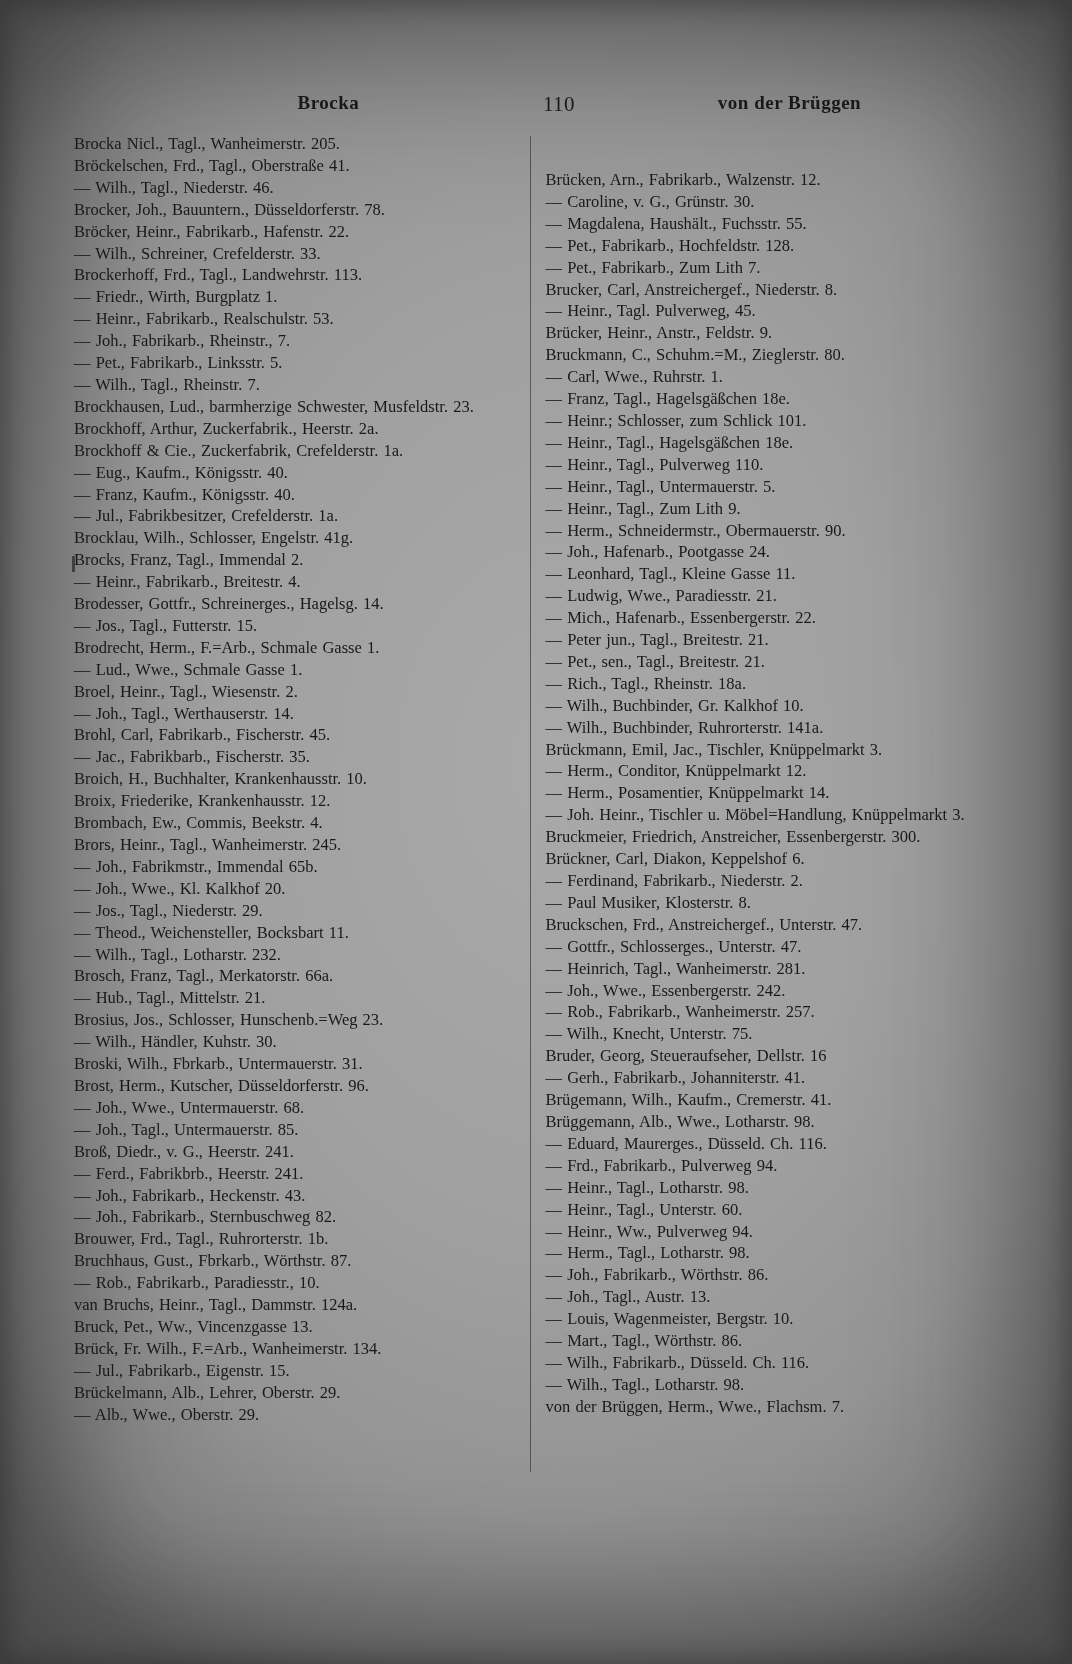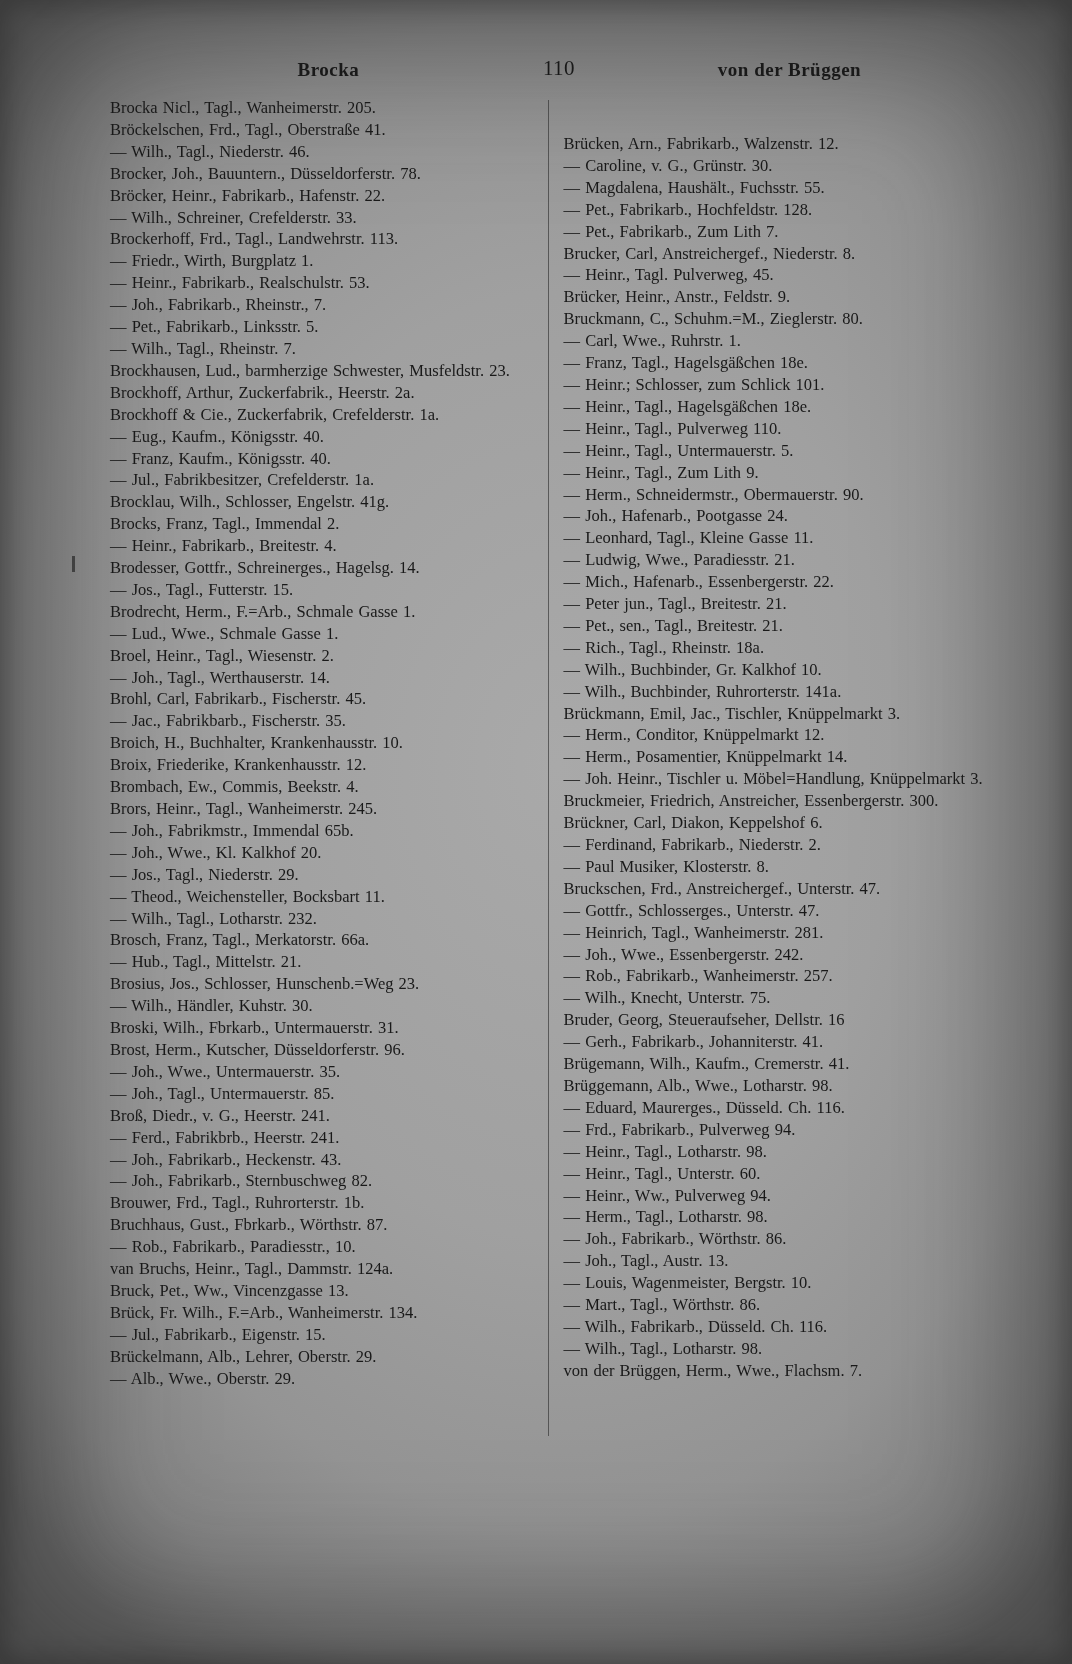--- a/index.html
+++ b/index.html
@@ -15,30 +15,30 @@
     height: 1664px;
     overflow: hidden;
     color: #191919;
     background: radial-gradient(ellipse 760px 1050px at 52% 46%,
                 #a9a9a9 0%, #a0a0a0 45%, #949494 72%, #848484 88%, #6f6f6f 100%);
     box-shadow: inset 0 0 150px 45px rgba(35,35,35,0.55),
                 inset 0 0 25px 6px rgba(30,30,30,0.35);
   }
   .page-header {
     display: flex;
-    align-items: flex-end;
-    padding: 56px 84px 0 130px;
+    align-items: flex-start;
+    padding: 92px 84px 0 130px;
   }
   .hdr { font-weight: bold; font-size: 19px; letter-spacing: .5px; }
   .hdr-left  { flex: 1; text-align: center; }
   .hdr-num   { width: 64px; text-align: center; font-weight: normal; font-size: 21px; }
   .hdr-right { flex: 1; text-align: center; }
   .columns {
     display: flex;
-    padding: 16px 84px 0 110px;
+    padding: 16px 84px 0 74px;
   }
   .col { flex: 1; min-width: 0; }
   .col-first  { padding-right: 13px; }
   .col-second { padding-left: 15px; margin-top: 36px; }
   .divider {
     width: 1px;
     margin-top: 3px;
     height: 1336px;
     background: rgba(40,40,40,0.6);
   }
@@ -110,21 +110,21 @@
         <p class="entry">— Joh., Wwe., Kl. Kalkhof 20.</p>
         <p class="entry">— Jos., Tagl., Niederstr. 29.</p>
         <p class="entry">— Theod., Weichensteller, Bocksbart 11.</p>
         <p class="entry">— Wilh., Tagl., Lotharstr. 232.</p>
         <p class="entry">Brosch, Franz, Tagl., Merkatorstr. 66a.</p>
         <p class="entry">— Hub., Tagl., Mittelstr. 21.</p>
         <p class="entry">Brosius, Jos., Schlosser, Hunschenb.=Weg 23.</p>
         <p class="entry">— Wilh., Händler, Kuhstr. 30.</p>
         <p class="entry">Broski, Wilh., Fbrkarb., Untermauerstr. 31.</p>
         <p class="entry">Brost, Herm., Kutscher, Düsseldorferstr. 96.</p>
-        <p class="entry">— Joh., Wwe., Untermauerstr. 35.</p>
+        <p class="entry">— Joh., Wwe., Untermauerstr. 68.</p>
         <p class="entry">— Joh., Tagl., Untermauerstr. 85.</p>
         <p class="entry">Broß, Diedr., v. G., Heerstr. 241.</p>
         <p class="entry">— Ferd., Fabrikbrb., Heerstr. 241.</p>
         <p class="entry">— Joh., Fabrikarb., Heckenstr. 43.</p>
         <p class="entry">— Joh., Fabrikarb., Sternbuschweg 82.</p>
         <p class="entry">Brouwer, Frd., Tagl., Ruhrorterstr. 1b.</p>
         <p class="entry">Bruchhaus, Gust., Fbrkarb., Wörthstr. 87.</p>
         <p class="entry">— Rob., Fabrikarb., Paradiesstr., 10.</p>
         <p class="entry">van Bruchs, Heinr., Tagl., Dammstr. 124a.</p>
         <p class="entry">Bruck, Pet., Ww., Vincenzgasse 13.</p>

